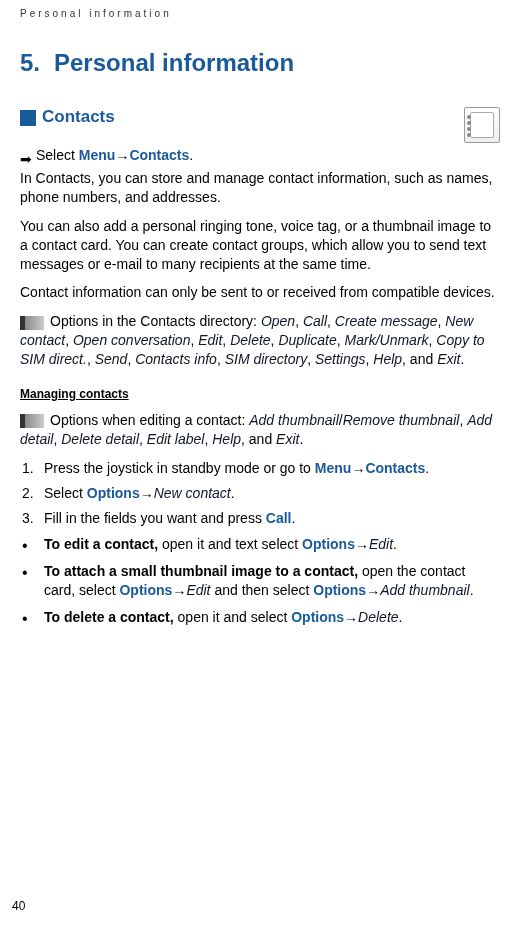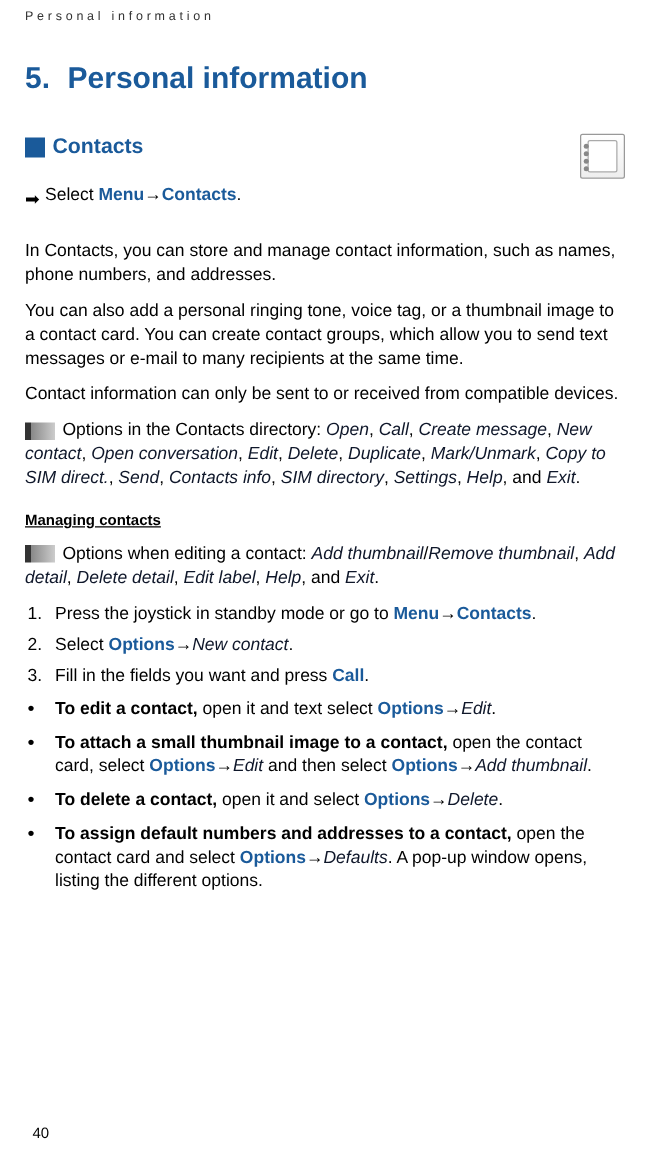--- a/index.html
+++ b/index.html
@@ -77,21 +77,21 @@
       position: absolute;
       left: -4px;
       top: 2px;
       width: 4px;
       height: 4px;
       background: #888;
       border-radius: 50%;
       box-shadow: 0 6px 0 #888, 0 12px 0 #888, 0 18px 0 #888;
     }
     .nav-line {
-      margin-bottom: 28px;
+      margin-bottom: 6px;
     }
     .arrow-icon {
       display: inline-block;
       width: 16px;
       height: 10px;
       vertical-align: middle;
     }
     .arrow-icon::before {
       content: '➡';
       font-size: 14px;
@@ -158,21 +158,21 @@
       position: absolute;
       left: 2px;
       font-size: 16px;
     }
     .bold {
       font-weight: bold;
     }
     .page-number {
       position: absolute;
       bottom: 12px;
-      left: 26px;
+      left: 12px;
       font-size: 12px;
     }
   </style>
 </head>
 <body>
 
 <div class="page-header">Personal information</div>
 
 <div class="chapter-heading">
   <span class="chapter-number">5.</span>
@@ -221,18 +221,15 @@
 <ul class="bullets">
   <li>
     <span class="bold">To edit a contact,</span><span> open it and text select </span><span class="link-bold">Options</span><span>→</span><span class="link-italic">Edit</span><span>.</span>
   </li>
   <li>
     <span class="bold">To attach a small thumbnail image to a contact,</span><span> open the contact card, select </span><span class="link-bold">Options</span><span>→</span><span class="link-italic">Edit</span><span> and then select </span><span class="link-bold">Options</span><span>→</span><span class="link-italic">Add thumbnail</span><span>.</span>
   </li>
   <li>
     <span class="bold">To delete a contact,</span><span> open it and select </span><span class="link-bold">Options</span><span>→</span><span class="link-italic">Delete</span><span>.</span>
   </li>
-  <li>
-    <span class="bold">To assign default numbers and addresses to a contact,</span><span> open the contact card and select </span><span class="link-bold">Options</span><span>→</span><span class="link-italic">Defaults</span><span>. A pop-up window opens, listing the different options.</span>
-  </li>
 </ul>
 
 <div class="page-number">40</div>
 
 </body></html>

